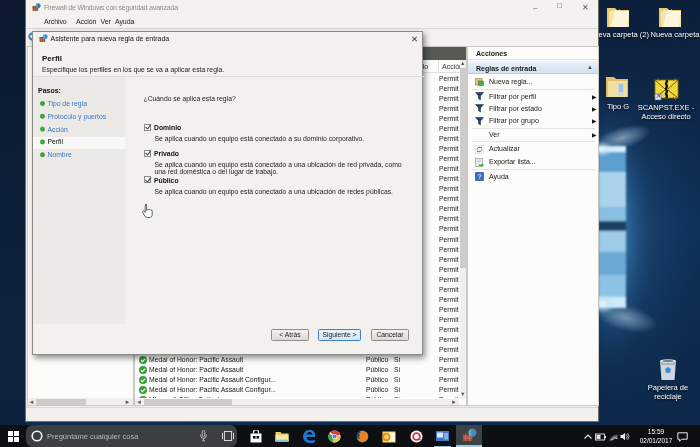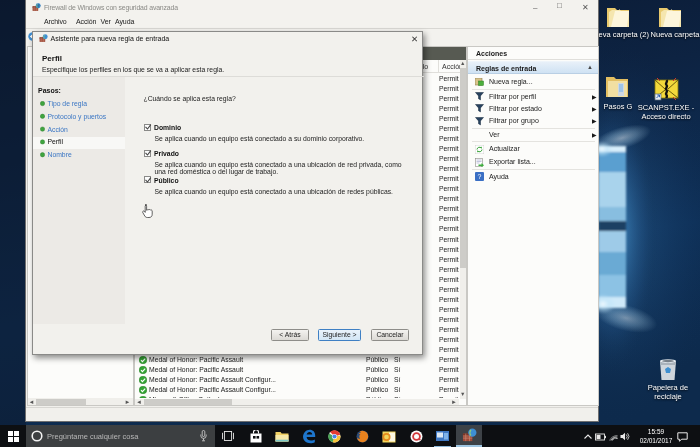--- a/index.html
+++ b/index.html
@@ -71,21 +71,21 @@
       <path d="M6 23 l4-16 h14 l-2 16 z" fill="#fdf6dc"></path>
     </svg>
   <div class="lbl" style="left:648px;top:31px;width:54px;">Nueva carpeta</div>
 
   <svg class="abs" style="left:605px;top:74px" width="24" height="26" viewBox="0 0 24 26">
       <path d="M1 3 h8 l2 2 h12 v18 h-22 z" fill="#e3bf62"></path>
       <path d="M3 7 h19 v16 h-19 z" fill="#f1dfa2"></path>
       <rect x="13" y="9" width="6" height="13" fill="#cfd8e2"></rect>
       <rect x="14" y="10" width="4" height="8" fill="#9fc4e8"></rect>
     </svg>
-  <div class="lbl" style="left:598px;top:103px;width:40px;">Pasos G</div>
+  <div class="lbl" style="left:598px;top:103px;width:40px;">Tipo G</div>
 
   <svg class="abs" style="left:652px;top:77px" width="29" height="25" viewBox="0 0 29 25">
     <rect x="3" y="3" width="23" height="18" fill="#f2d83b" stroke="#8a7a10" stroke-width="0.8"></rect>
     <path d="M3 3 L13 12 M26 3 L16 12 M3 21 L13 13 M26 21 L16 13" stroke="#6b5c09" stroke-width="1"></path>
     <path d="M14.5 3 c2 2 -2 3 0 5 c2 2 -2 3 0 5 c2 2 -2 3 0 5 c1 1.5 0 2 0 3" stroke="#111" stroke-width="2.4" fill="none"></path>
     <path d="M5 1 l3 3 M24 1 l-3 3 M5 23 l3-3 M24 23 l-3-3" stroke="#d23c2a" stroke-width="1"></path>
     <rect x="3" y="17" width="6" height="6" fill="#e8eef5" stroke="#5b6b7b" stroke-width="0.7"></rect>
     <path d="M4.5 21 l3-3 M7.5 18 l0 2.2 M7.5 18 l-2.2 0" stroke="#2d5fae" stroke-width="1"></path>
   </svg>
   <div class="lbl" style="left:621px;top:104px;width:90px;">SCANPST.EXE -<br>Acceso directo</div>
@@ -661,21 +661,21 @@
 
     <svg class="abs" style="left:8px;top:6px" width="11" height="11" viewBox="0 0 11 11">
         <g fill="#fff">
           <rect x="0" y="0" width="5" height="5"></rect>
           <rect x="6" y="0" width="5" height="5"></rect>
           <rect x="0" y="6" width="5" height="5"></rect>
           <rect x="6" y="6" width="5" height="5"></rect>
         </g>
       </svg>
 
-    <div class="abs" style="left:26px;top:0.5px;width:189px;height:21.5px;background:#3c3f41;">
+    <div class="abs" style="left:26px;top:0.5px;width:211px;height:21.5px;background:#3c3f41;border-radius:7px;">
       <svg class="abs" style="left:4.5px;top:4.5px" width="12" height="12" viewBox="0 0 12 12">
           <circle cx="6" cy="6" r="4.8" fill="none" stroke="#f2f2f2" stroke-width="1.6"></circle>
         </svg>
       <span class="abs" style="left:21px;top:6.5px;font-size:7.5px;color:#b8b8b8;">Pregúntame cualquier cosa</span>
       <svg class="abs" style="left:174px;top:5px" width="7" height="12" viewBox="0 0 7 12">
           <rect x="2.2" y="0.5" width="2.6" height="6" rx="1.3" fill="none" stroke="#c8c8c8" stroke-width="0.9"></rect>
           <path d="M0.8 4.5 v1.2 a2.7 2.7 0 0 0 5.4 0 v-1.2 M3.5 8.4 v2 M2 10.8 h3" stroke="#c8c8c8" stroke-width="0.9" fill="none"></path>
         </svg>
     </div>
 

